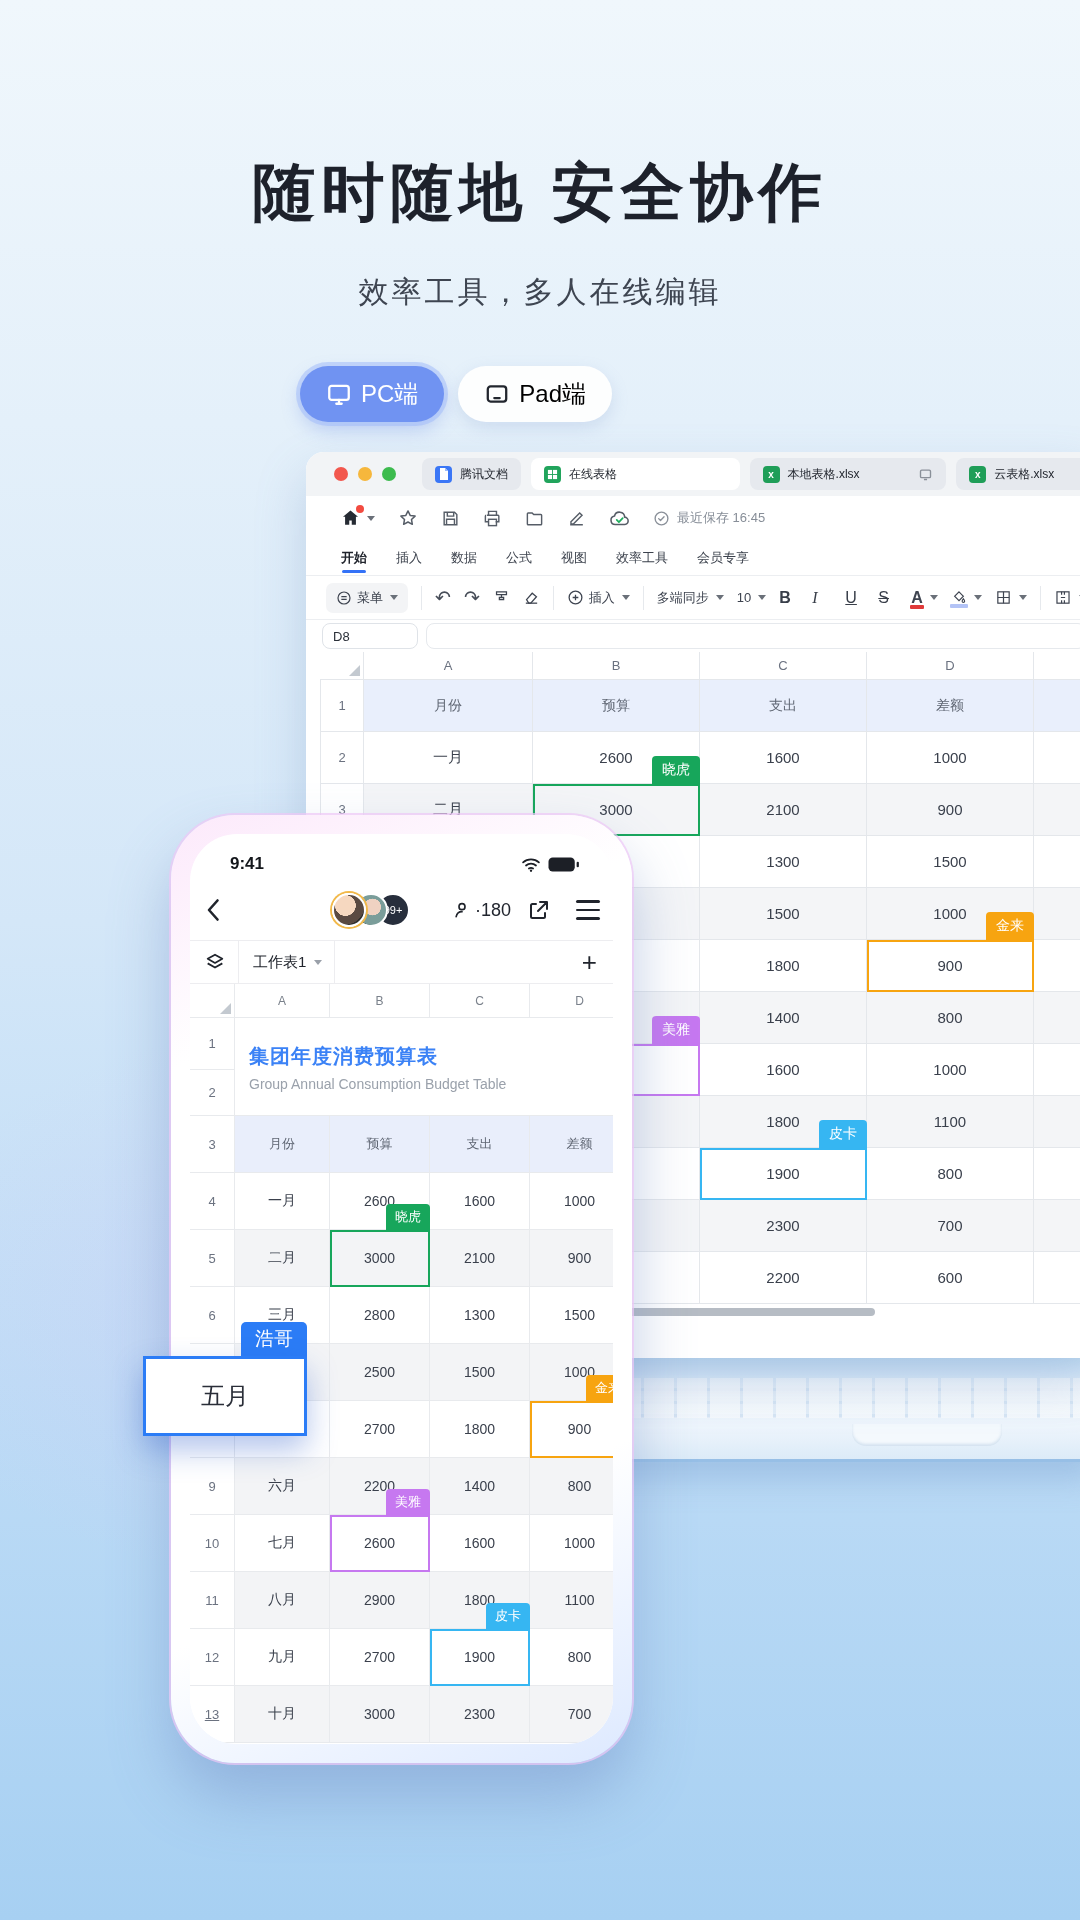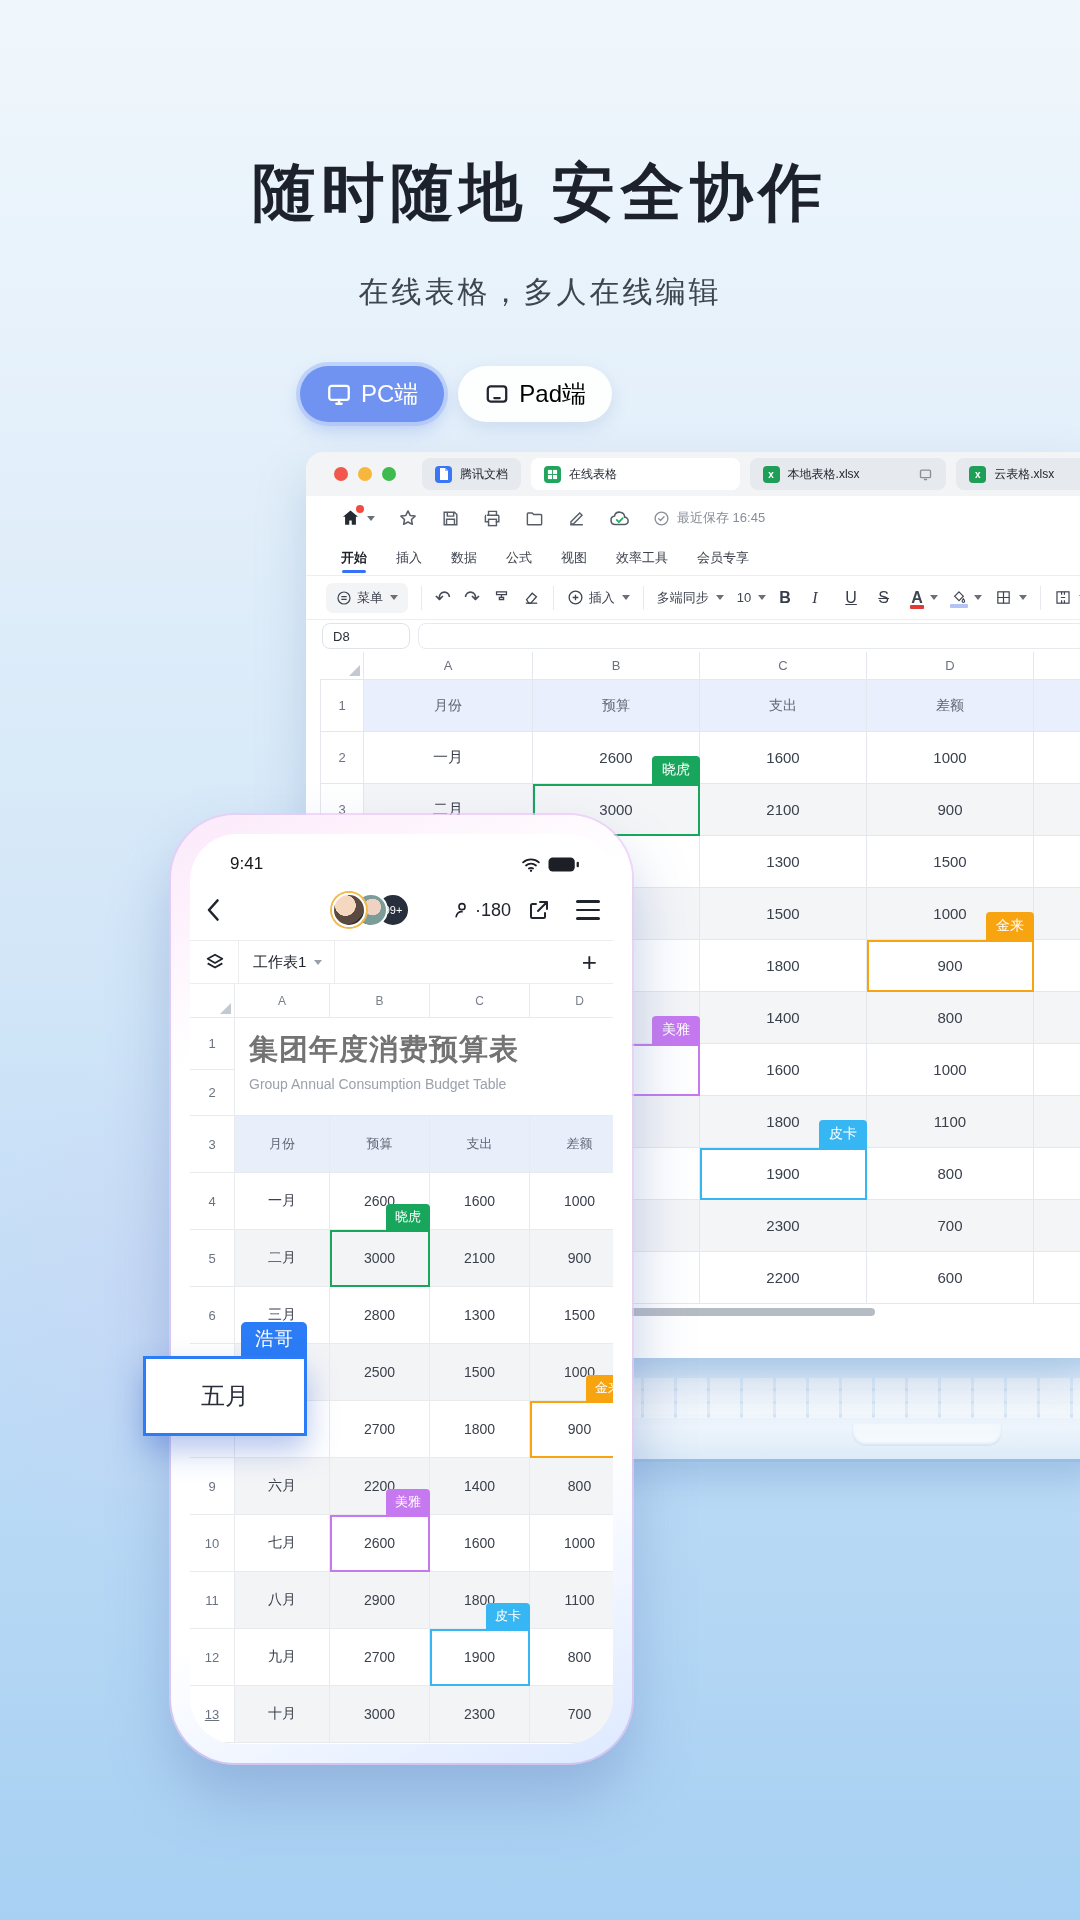--- a/index.html
+++ b/index.html
@@ -60,21 +60,21 @@
   .caret{width:0;height:0;border-left:4px solid transparent;border-right:4px solid transparent;
     border-top:5px solid #6a7079;margin-left:2px;}
   .tletter{font-size:16px;color:#383e49;width:20px;text-align:center;}
   .tb-b{font-weight:bold}.tb-i{font-style:italic;font-family:"Liberation Serif",serif;}
   .tb-u{text-decoration:underline}.tb-s{text-decoration:line-through}
   .tb-a{position:relative;font-size:16px;font-weight:bold;}
   .tb-a::after{content:"";position:absolute;left:-1px;right:-1px;bottom:-2px;height:4px;background:#e03a3a;border-radius:1px;}
   .tb-fill::after{content:"";position:absolute;left:-1px;right:-1px;bottom:-3px;height:4px;background:#b3c3f6;border-radius:1px;}
   .undoredo{font-size:19px;color:#474d58;}
   .formulabar{height:32px;display:flex;align-items:center;gap:8px;padding:3px 10px 3px 16px;}
-  .namebox{width:88px;height:26px;border:1px solid #dfe3e8;border-radius:8px;display:flex;align-items:center;
+  .namebox{width:96px;height:26px;border:1px solid #dfe3e8;border-radius:8px;display:flex;align-items:center;
     padding:0 10px;font-size:13px;color:#2a2f38;background:#fff;}
   .fxinput{flex:1;height:26px;border:1px solid #e6e9ed;border-radius:8px;background:#fff;}
   
   .grid{position:absolute;left:14px;top:200px;}
   .grow-line{display:flex;}
   .gc{border-right:1px solid #e4e7eb;border-bottom:1px solid #e4e7eb;display:flex;align-items:center;
     justify-content:center;flex:none;background:#fff;font-size:15px;color:#3a404c;}
   .gc.hdrcell{color:#6b7280;font-size:13px;}
   .gc.rownum{color:#6b7280;font-size:13px;border-left:1px solid #e4e7eb;}
   .gc.bluehdr{background:#e9effc !important;color:#5f6673;font-size:14px;}
@@ -84,21 +84,21 @@
     border-left:11px solid transparent;border-bottom:11px solid #c3c9d0;}
   .selbox{position:absolute;border-style:solid;z-index:4;pointer-events:none;}
   .seltag{position:absolute;z-index:4;color:#fff;display:flex;align-items:center;justify-content:center;
     border-radius:4px 4px 0 0;white-space:nowrap;pointer-events:none;}
   
   .phone{position:absolute;left:171px;top:815px;width:461px;height:948px;border-radius:64px;z-index:5;
     background:linear-gradient(155deg,#fce9fb 0%,#ffffff 22%,#ffffff 72%,#dde9ff 100%);
     box-shadow:0 0 0 2px rgba(238,199,246,.7),0 34px 60px rgba(110,140,195,.45);}
   .screen{position:absolute;left:19px;top:19px;width:423px;height:910px;border-radius:47px;background:#fff;overflow:hidden;}
   .statusbar{height:46px;display:flex;align-items:center;justify-content:space-between;padding:14px 34px 0 40px;}
-  .sb-time{font-size:17px;font-weight:normal;color:#14171c;}
+  .sb-time{font-size:17px;font-weight:bold;color:#14171c;}
   .sb-icons{display:flex;align-items:center;gap:7px;}
   .pnav{height:60px;display:flex;align-items:center;padding:0 20px 0 16px;}
   .avatars{position:absolute;left:142px;display:flex;}
   .av{width:34px;height:34px;border-radius:50%;border:2px solid #fff;flex:none;}
   .av1{background:radial-gradient(circle at 38% 35%,#f6d8c0 0 38%,#5a4a42 39% 70%,#32302e 71%);
     box-shadow:0 0 0 2px #f2b94a;z-index:3;}
   .av2{background:radial-gradient(circle at 55% 40%,#efd2c2 0 34%,#7a9d9a 35% 72%,#41615f 73%);margin-left:-12px;z-index:2;}
   .av3{background:#272e3c;color:#fff;font-size:11px;display:flex;align-items:center;justify-content:center;
     margin-left:-12px;z-index:1;}
   .pmembers{position:absolute;left:262px;display:flex;align-items:center;gap:3px;font-size:18px;color:#21252e;}
@@ -112,41 +112,41 @@
   .plus{margin-left:auto;font-size:26px;font-weight:300;color:#20242c;line-height:20px;}
   .pgrid{position:absolute;left:0;top:150px;}
   .pgc{border-right:1px solid #e8eaed;border-bottom:1px solid #e8eaed;display:flex;align-items:center;
     justify-content:center;flex:none;background:#fff;font-size:14px;color:#3a404c;}
   .pgc.hdrcell{color:#7a818b;font-size:12px;}
   .pgc.rownum{color:#6b7280;font-size:13px;}
   .pgc.bluehdr{background:#e9eefb !important;color:#5f6673;font-size:13px;}
   .pgc.grayrow{background:#f3f4f6;}
   .ptitle-wrap{flex-direction:column;align-items:flex-start !important;justify-content:flex-end !important;
     padding:0 0 0 14px;border-bottom:none !important;}
-  .ptitle{font-size:29px;font-weight:800;color:#737373;letter-spacing:1px;}
+  .ptitle{font-size:20px;font-weight:800;color:#3b82f6;letter-spacing:1px;}
   .psub-wrap{align-items:flex-start !important;justify-content:flex-start !important;padding:6px 0 0 14px;}
   .psub{font-size:14px;color:#9aa1ab;}
   
   .dragtag{position:absolute;left:307px;top:1322px;transform:translateX(-100%);height:34px;padding:0 14px;
     background:#2b7cf6;color:#fff;font-size:19px;display:flex;align-items:center;z-index:9;
     border-radius:5px 5px 0 0;}
   .dragcell{position:absolute;left:143px;top:1356px;width:164px;height:80px;background:#fff;
     border:3px solid #2b7cf6;z-index:9;display:flex;align-items:center;justify-content:center;
     font-size:24px;color:#2a2e38;box-shadow:0 14px 30px rgba(40,90,200,.35);}
   .scrollbar{position:absolute;left:24px;top:856px;width:545px;height:8px;border-radius:4px;background:#b6bcc4;z-index:3;}
   svg{display:block}
 </style>
 </head>
 <body>
 
 <div class="stage">
 
   <section class="hero">
     <h1>随时随地 安全协作</h1>
-    <p>在线表格，多人在线编辑</p>
+    <p>效率工具，多人在线编辑</p>
     <div class="hero-buttons">
       <button class="pill pill-pc">
         <span>
           <svg width="26" height="26" viewBox="0 0 24 24" fill="none" stroke="#fff" stroke-width="2.1" stroke-linecap="round" stroke-linejoin="round">
             <rect x="3" y="4.5" width="18" height="13" rx="2.2"></rect>
               <path d="M9.5 21h5M12 17.5V21"></path>
           </svg>
         </span>
         <span>PC端</span>
       </button>

